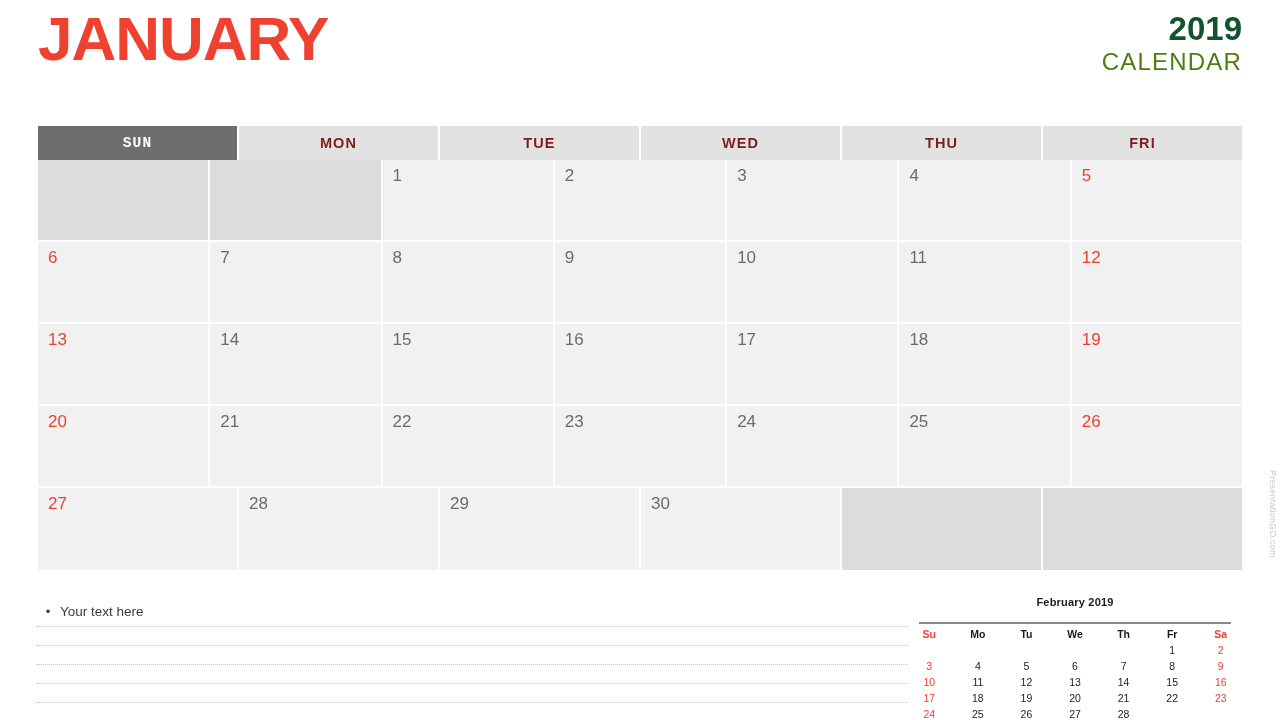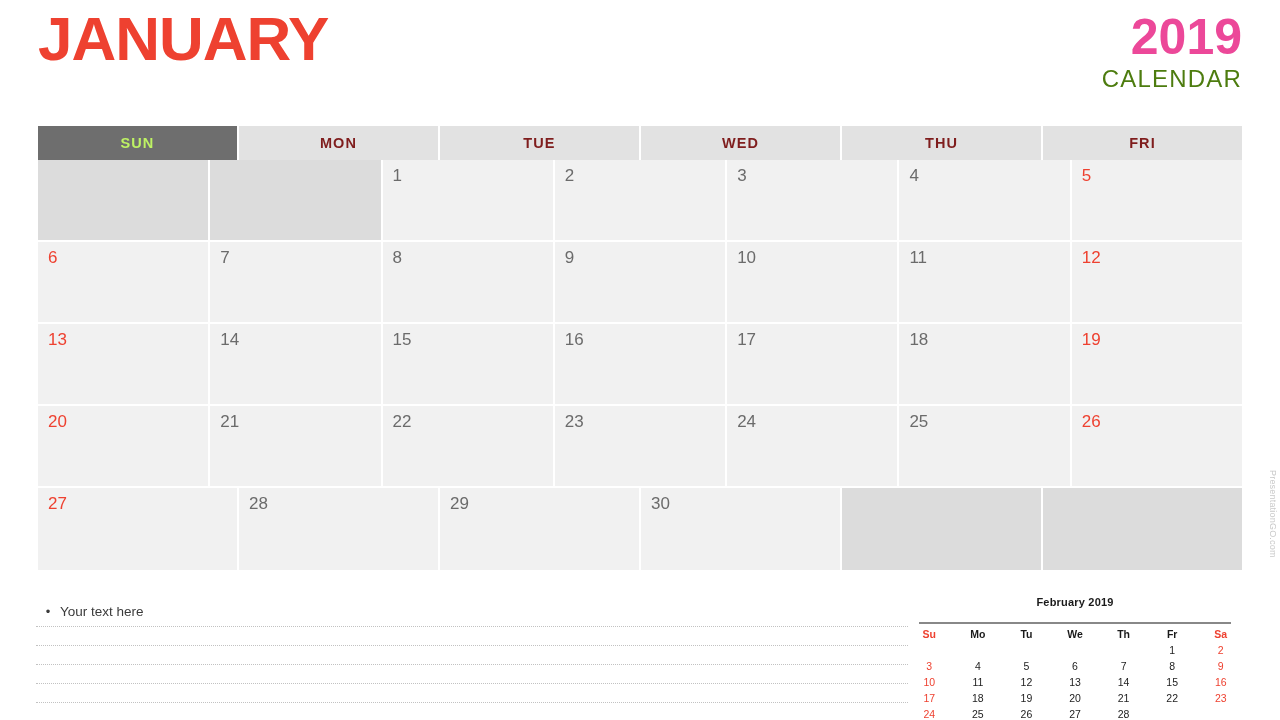--- a/index.html
+++ b/index.html
@@ -27,23 +27,23 @@
     color: #ee4130;
     line-height: 1;
   }
   .year-block {
     position: absolute;
     right: 38px;
     top: 12px;
     text-align: right;
   }
   .year-number {
-    font-size: 50px;
-    font-weight: bold;
-    color: #ec4899;
+    font-size: 33px;
+    font-weight: bold;
+    color: #14532d;
     line-height: 1;
     letter-spacing: 0px;
   }
   .year-sub {
     font-size: 24px;
     color: #4d7c0f;
     line-height: 1.25;
     letter-spacing: 1.2px;
     margin-top: 2px;
     margin-left: 32px;
@@ -68,21 +68,22 @@
     font-size: 14.5px;
     font-weight: bold;
     letter-spacing: 1.1px;
     color: #7f1d1d;
     background: #e2e2e2;
     border-right: 2px solid #ffffff;
     box-sizing: border-box;
   }
   .cal-head-row .cal-cell.weekend {
     background: #6e6e6e;
-    color: #bef264;
+    color: #ffffff;
+    font-family: Liberation Mono, monospace;
   }
   .cal-head-row .cal-cell:last-child {
     border-right: none;
   }
   .cal-cell {
     flex: 1 1 0;
     min-width: 0;
   }
   .cal-body-row .cal-cell {
     height: 82px;

